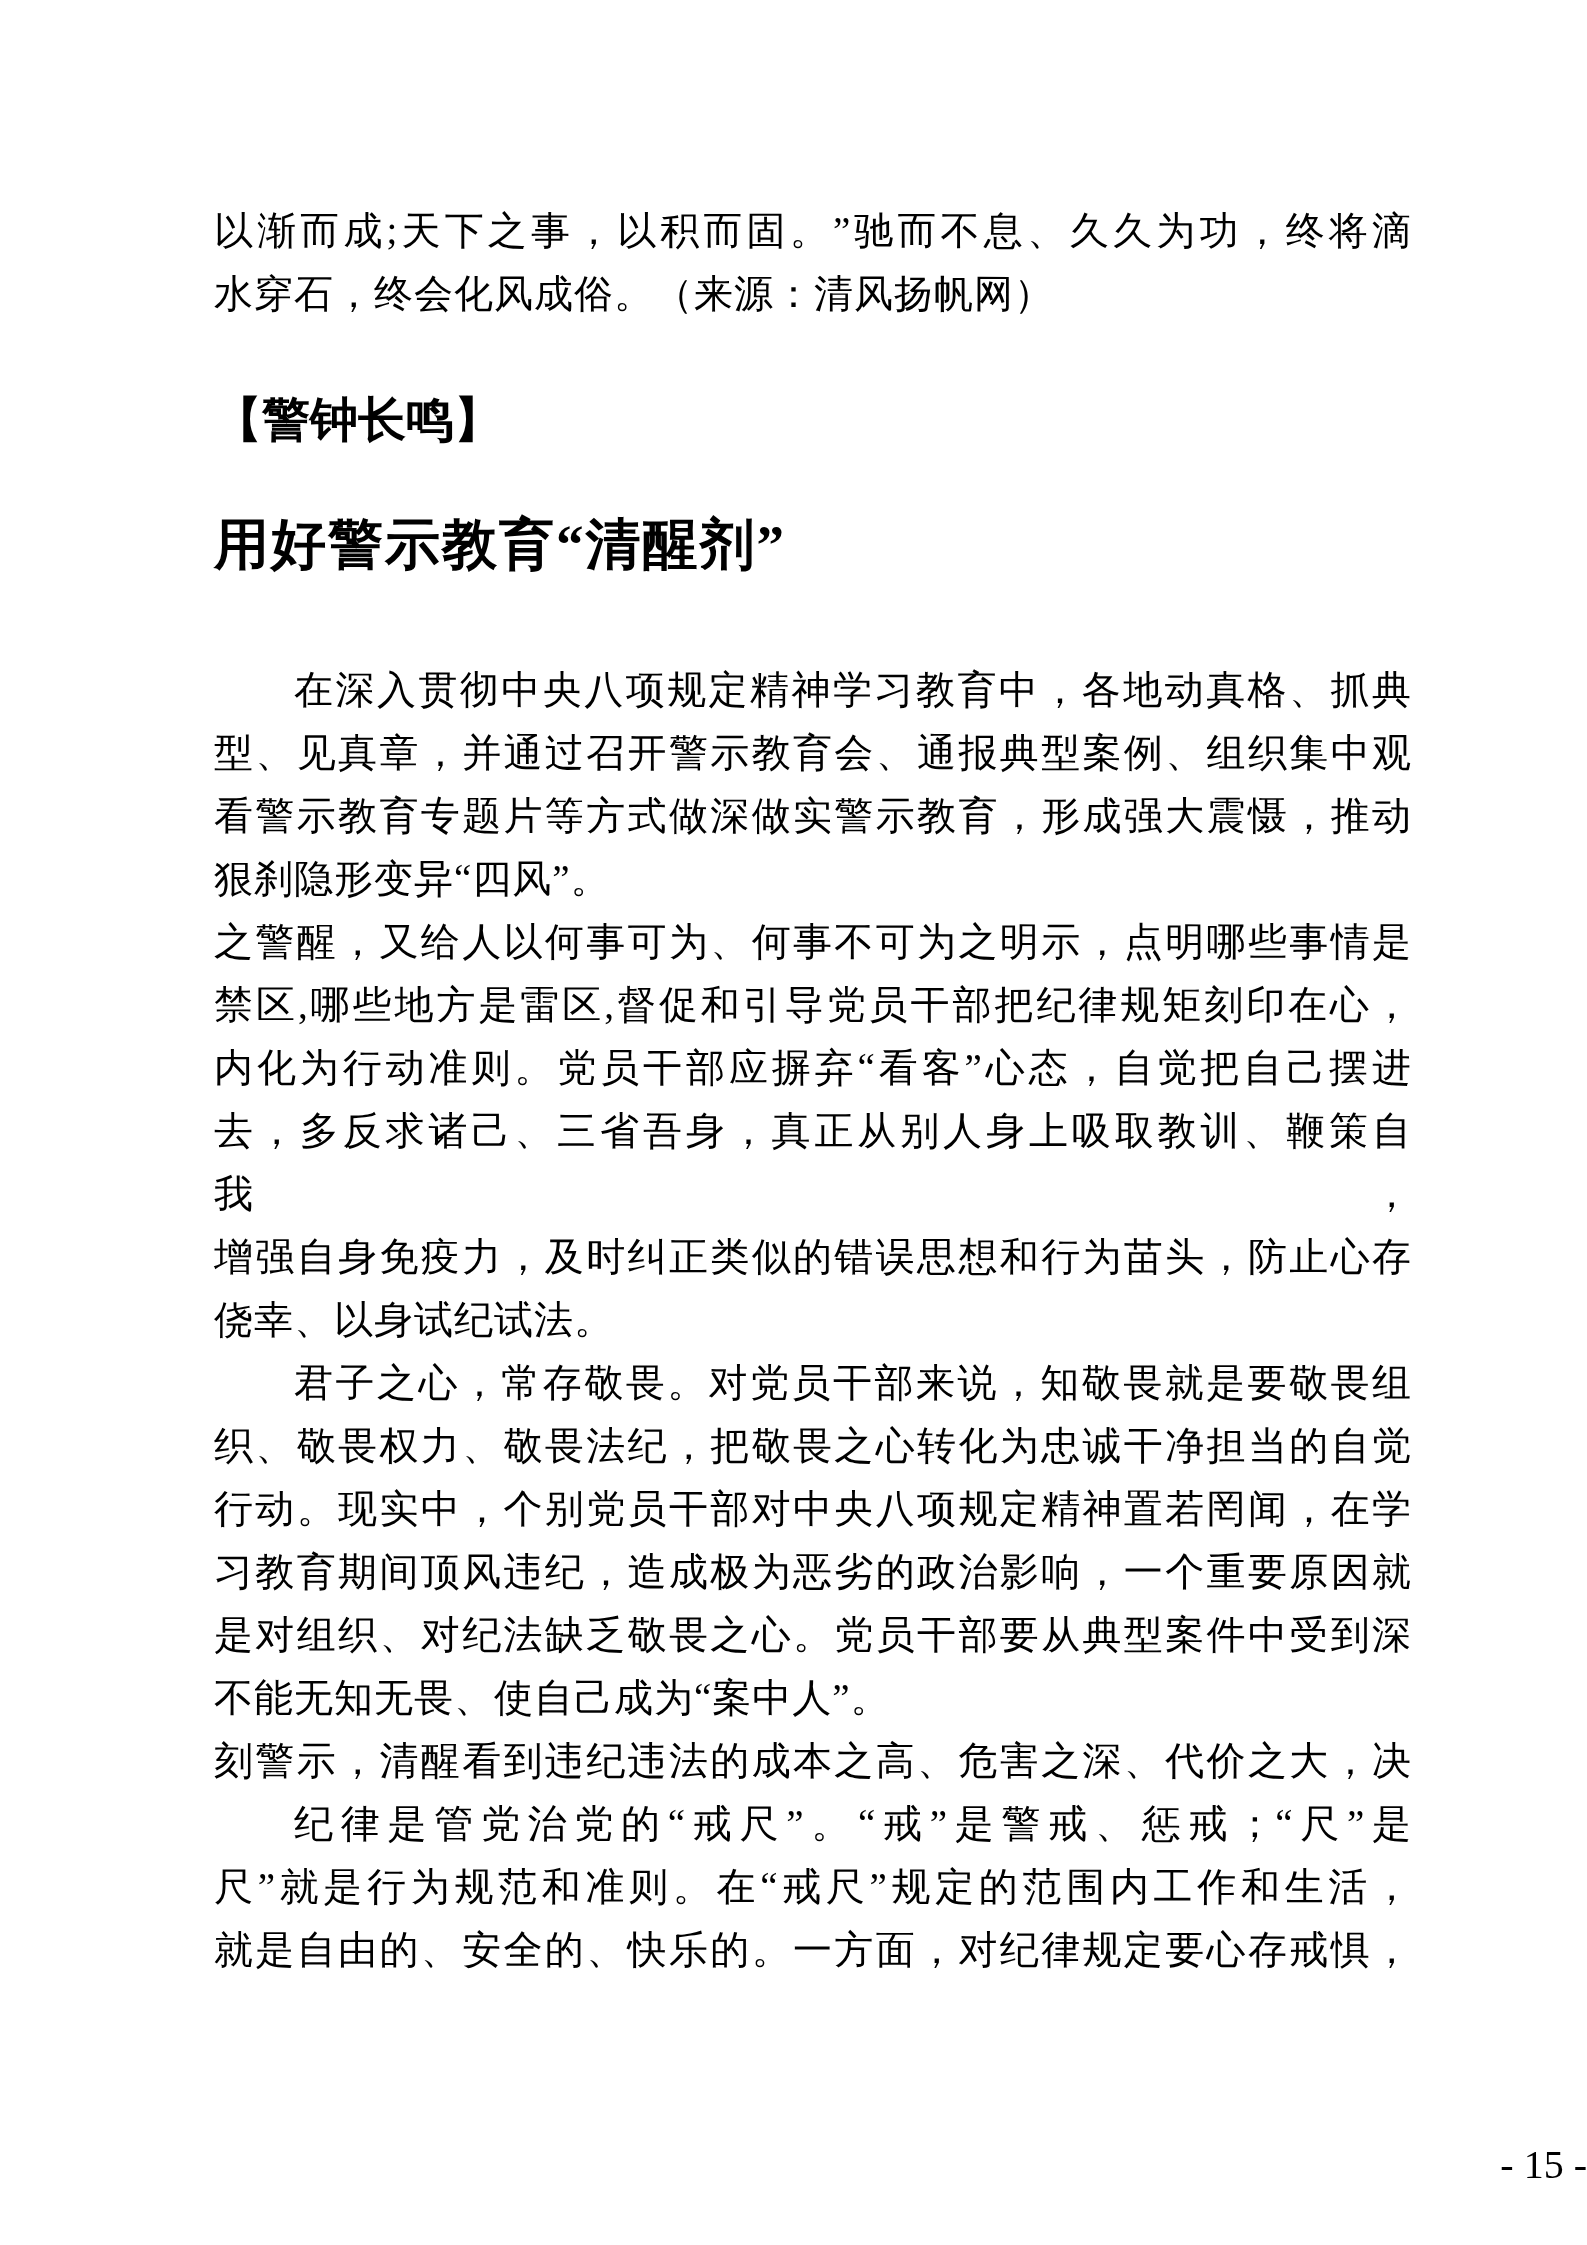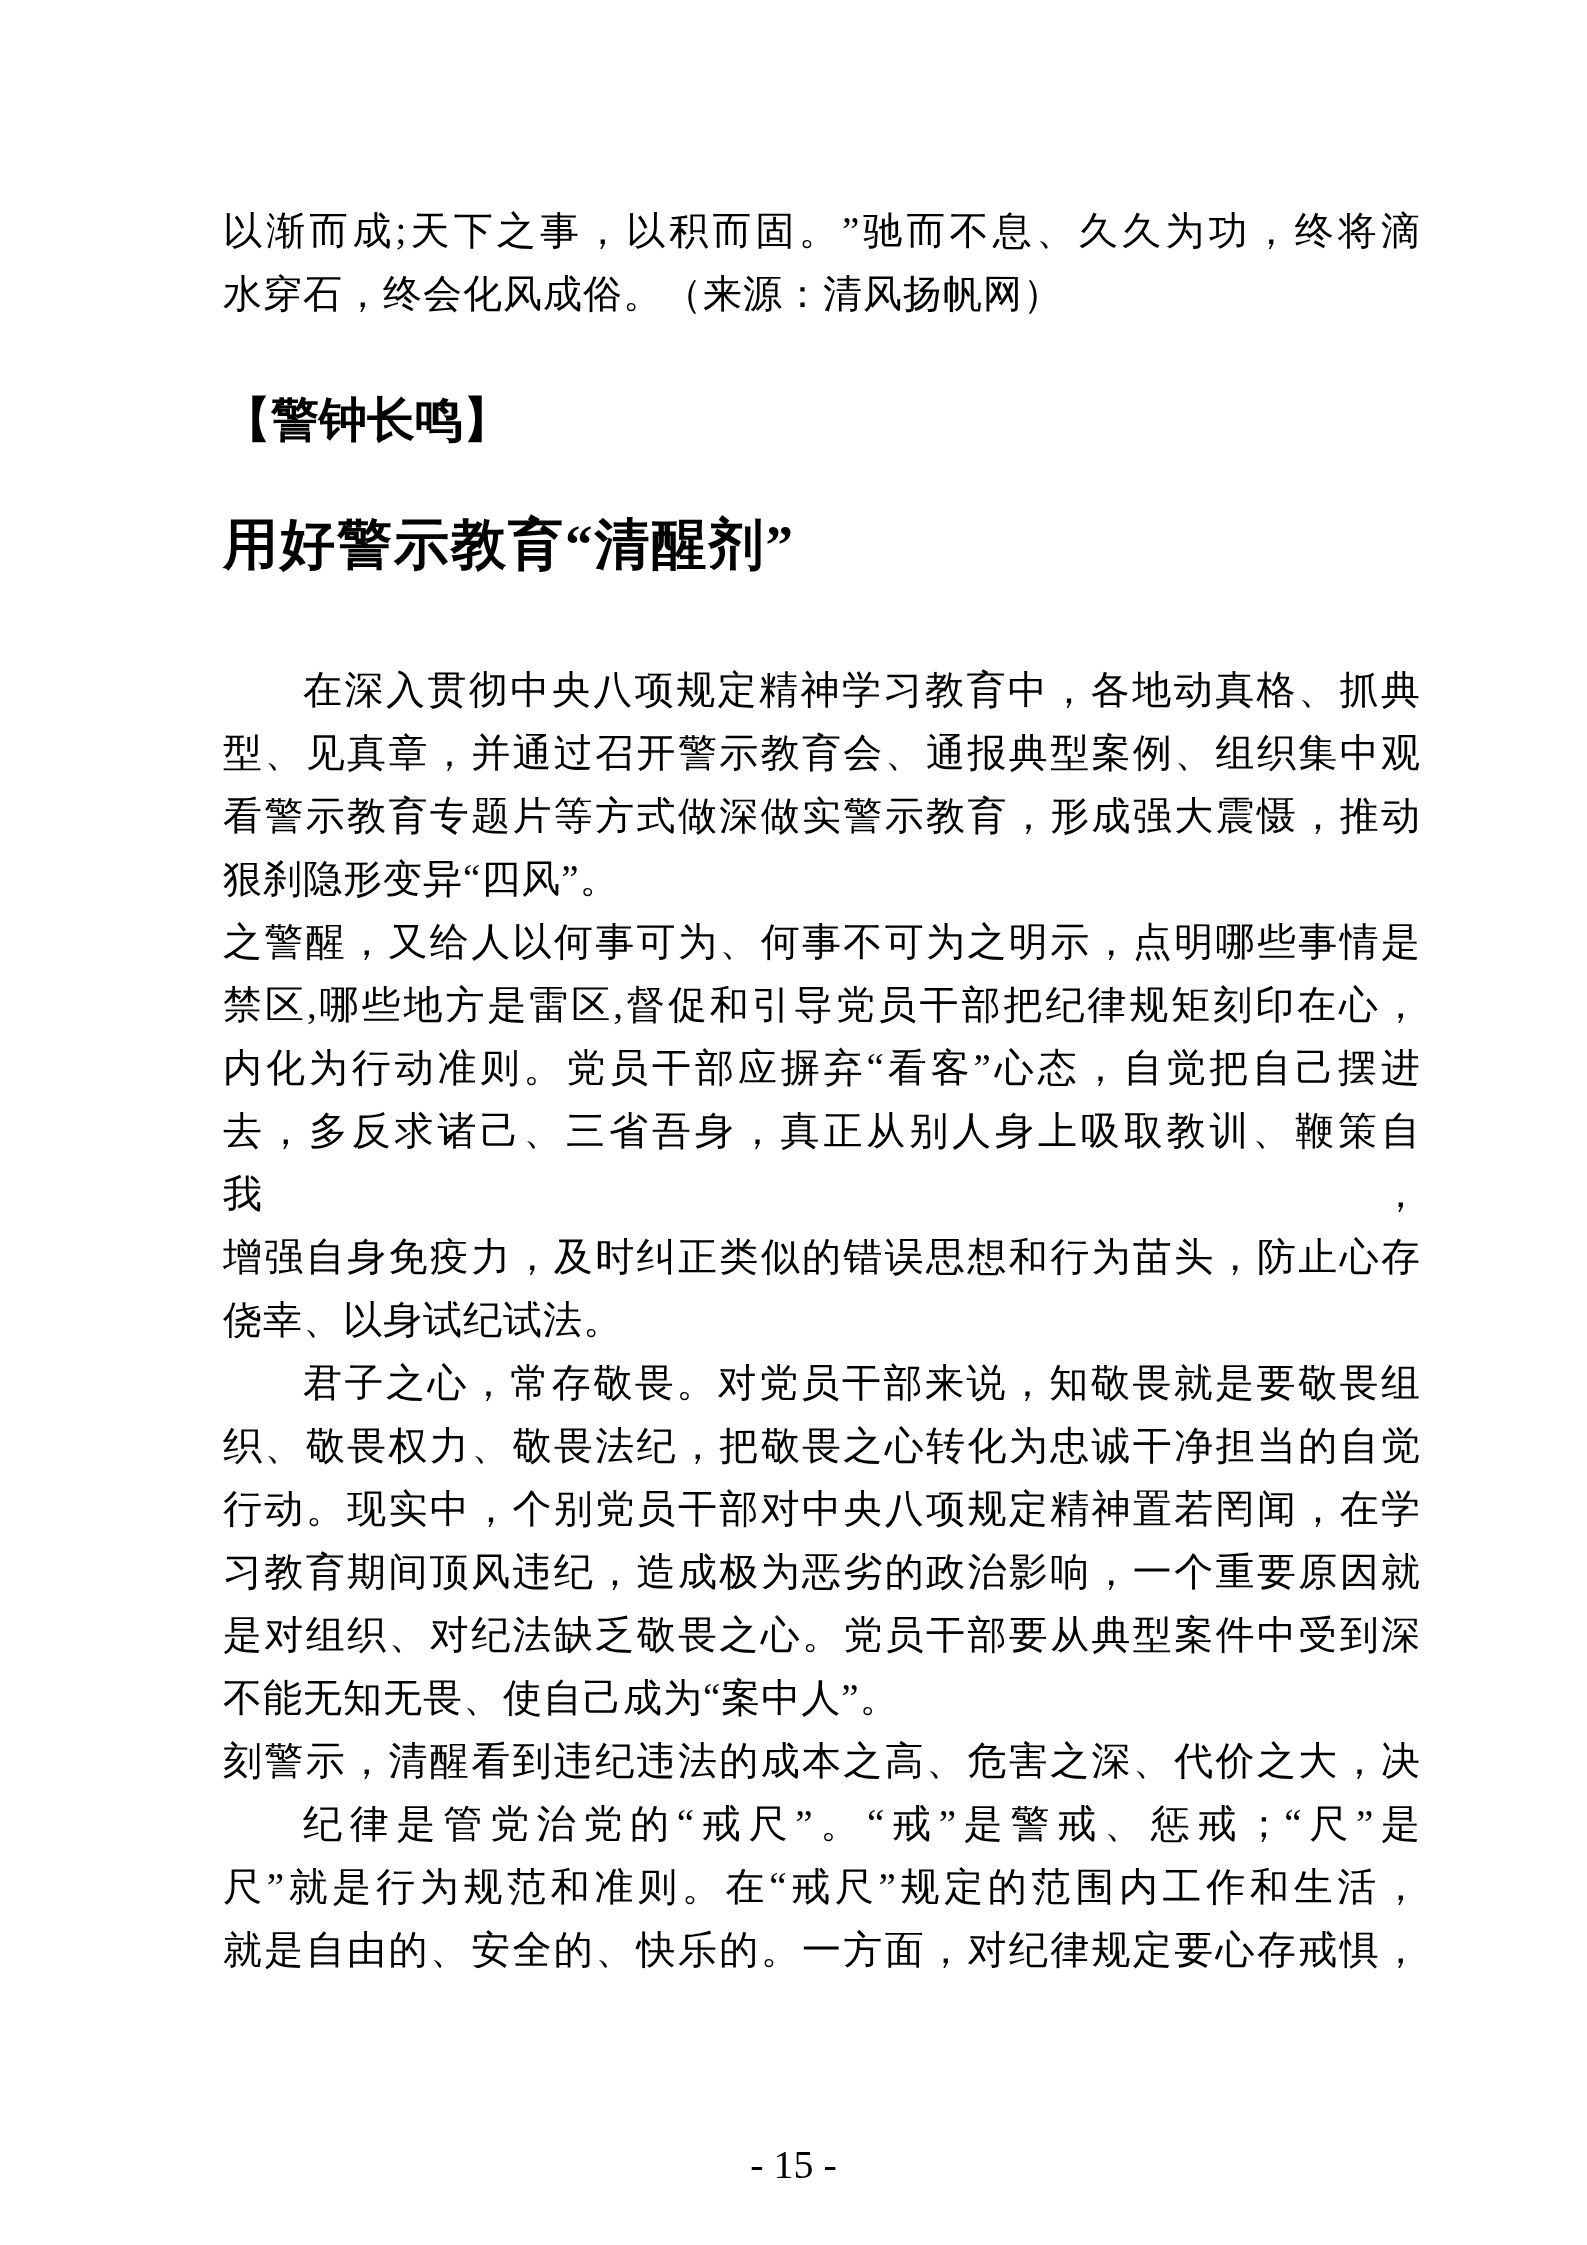--- a/index.html
+++ b/index.html
@@ -12,21 +12,21 @@
   }
   .page {
     position: relative;
     width: 1587px;
     height: 2245px;
     background: #ffffff;
     overflow: hidden;
   }
   .doc-body {
     position: absolute;
-    left: 223px;
+    left: 214px;
     top: 199px;
     width: 1198px;
   }
   .line {
     font-size: 39px;
     line-height: 63px;
     text-align: justify;
     text-align-last: justify;
     text-justify: inter-character;
     letter-spacing: 1px;
@@ -53,21 +53,21 @@
     text-align: left;
     letter-spacing: 2px;
   }
   .article-title + .paragraph { margin-top: 77px; }
   .paragraph { margin: 0; }
   .page-number {
     position: absolute;
     left: 0;
     right: 0;
     top: 2140px;
-    text-align: center;
+    text-align: right;
     font-size: 40px;
     line-height: 50px;
   }
 </style>
 </head>
 <body>
 
 <div class="page">
   <div class="doc-body">
       <div class="paragraph">

